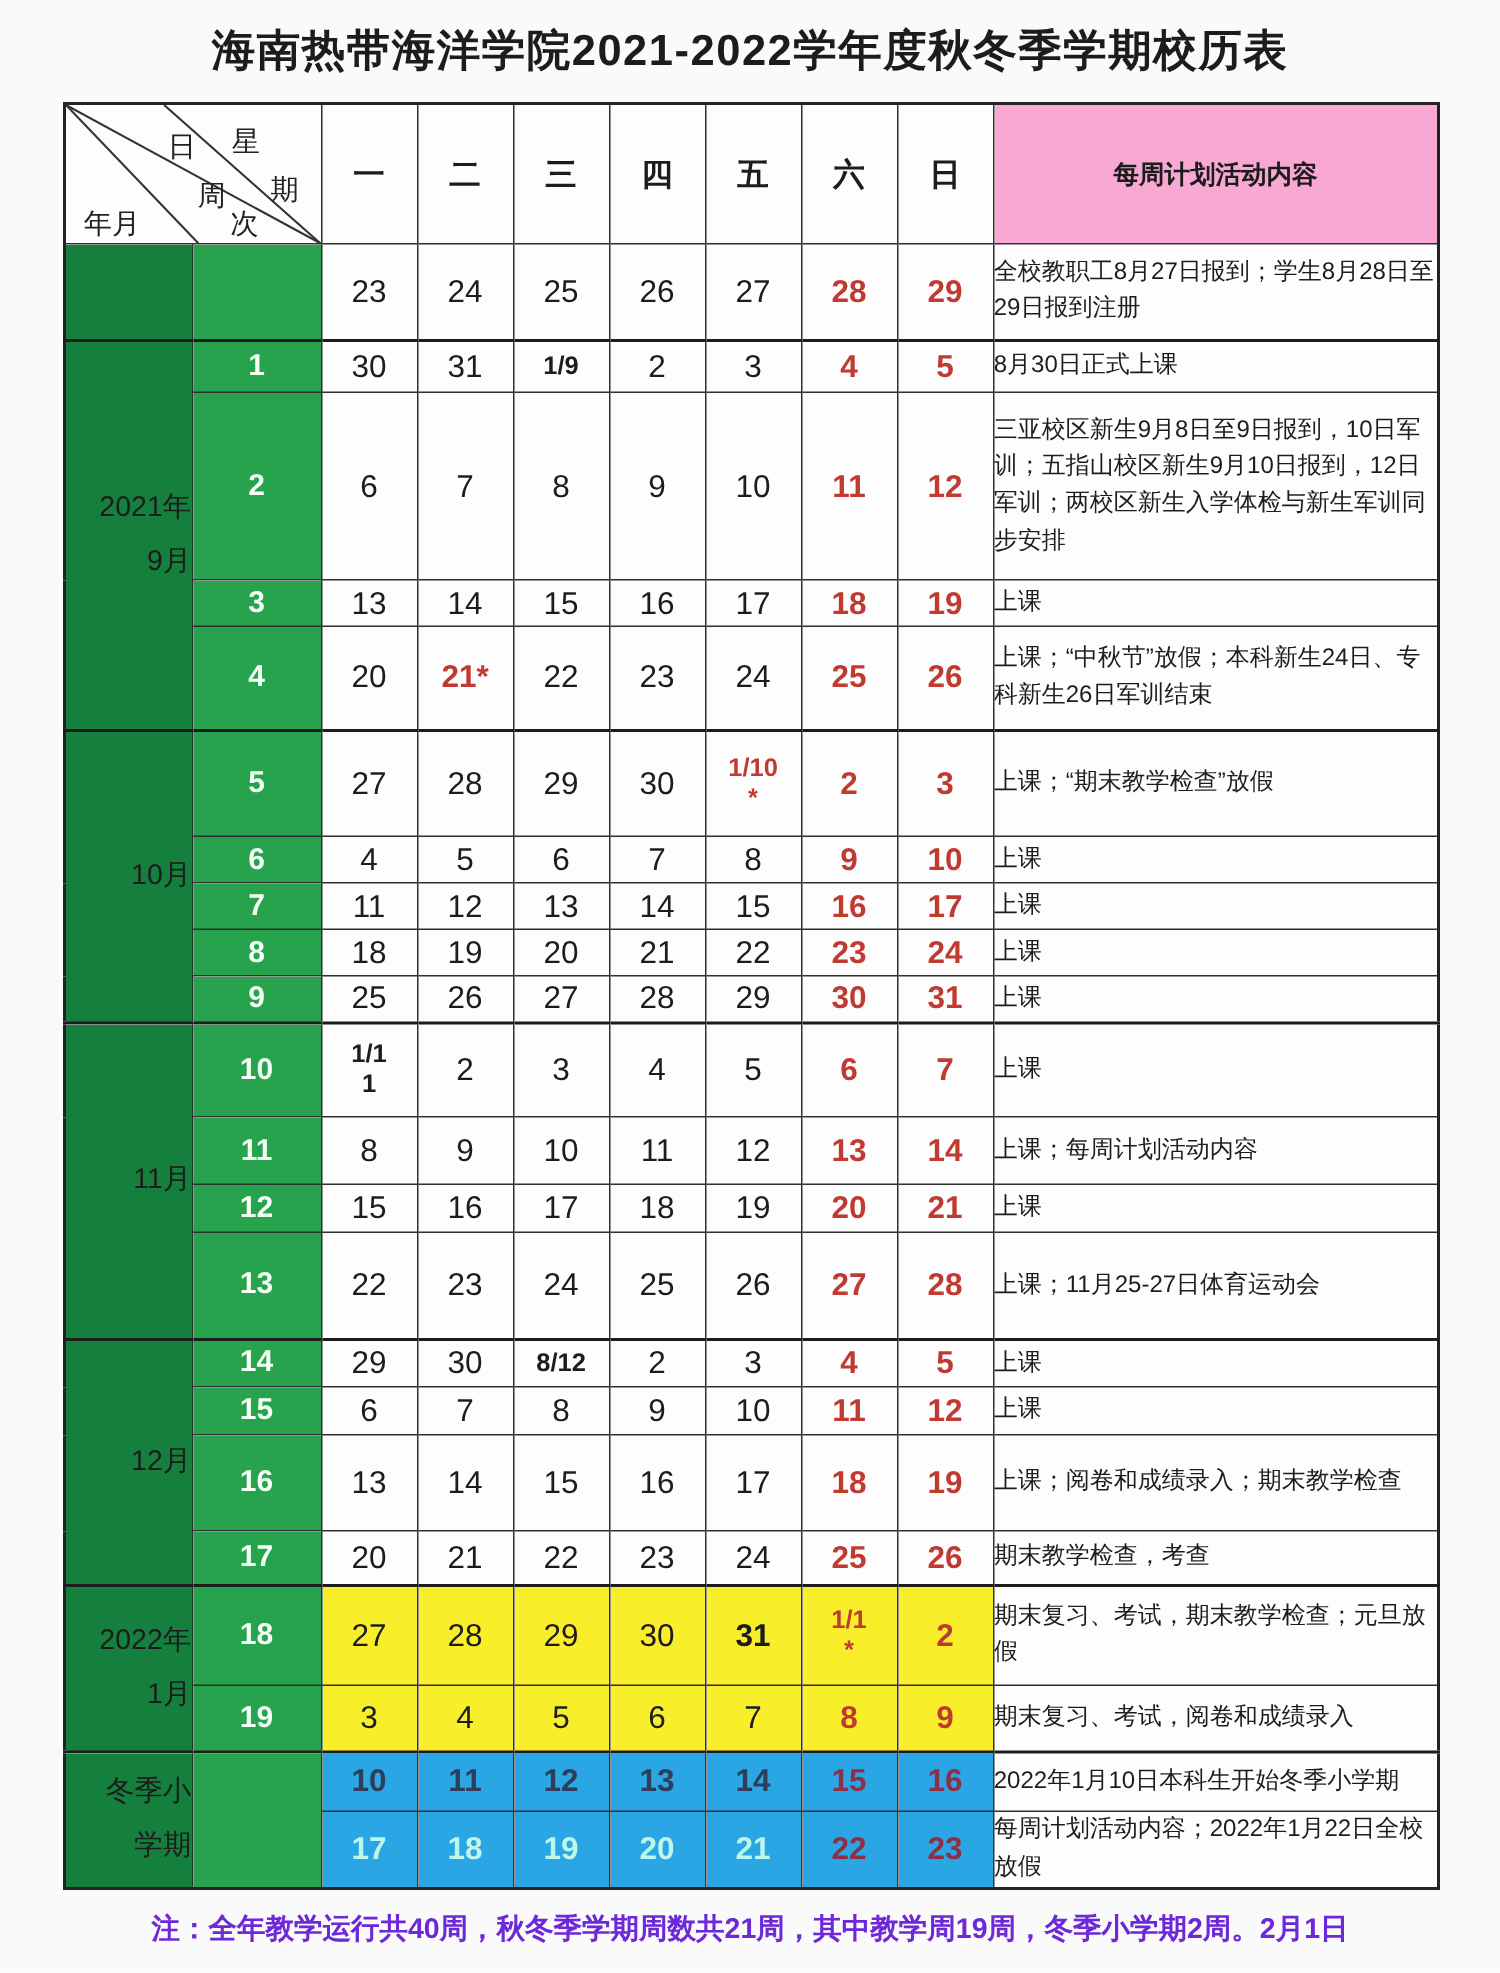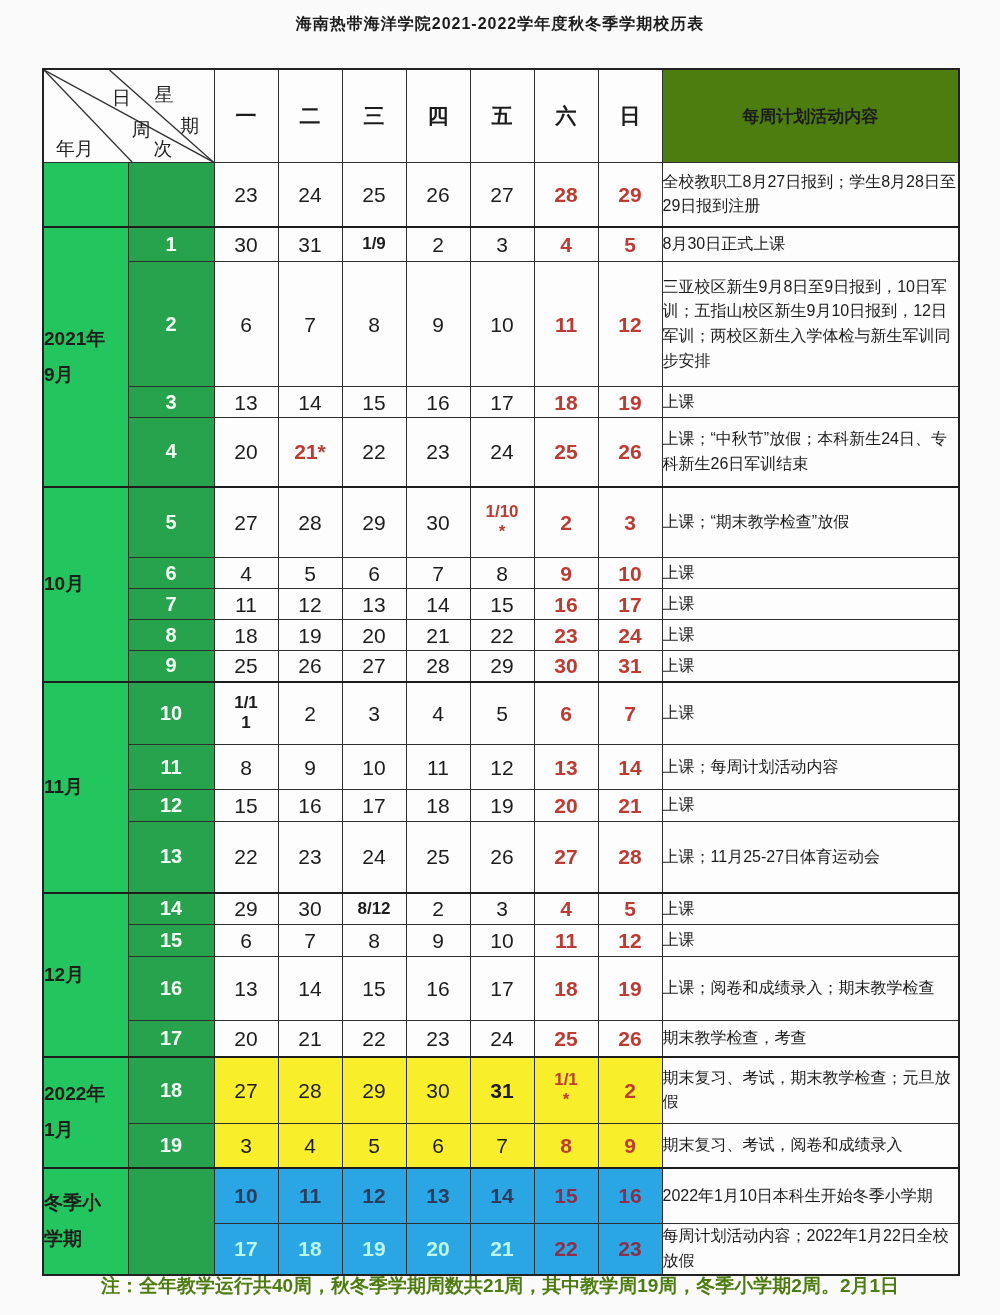--- a/index.html
+++ b/index.html
@@ -7,38 +7,38 @@
     --maroon:#8e2f47; --navy:#2e3d5a; --cyan:#bdf7ec; --border:#2f2f2f;
   }
   *{box-sizing:border-box;}
   html,body{margin:0;padding:0;}
   body{
     width:1000px;height:1315px;position:relative;background:#fbfafa;
     font-family:"Liberation Sans","DejaVu Sans",sans-serif;color:#1c1c1c;
   }
   .title{
     position:absolute;top:14px;left:0;width:1000px;text-align:center;
-    font-size:16px;font-weight:700;letter-spacing:1px;
+    font-size:29px;font-weight:700;letter-spacing:1px;
   }
   table.cal{
     position:absolute;left:42px;top:68px;width:916px;
     border-collapse:collapse;table-layout:fixed;background:#fefefe;
     border:2.5px solid #222;
   }
   table.cal td, table.cal th{border:1.6px solid var(--border);padding:0;overflow:hidden;}
   tr.gt td, tr.gt th{border-top:2.5px solid #1d1d1d;}
   th.corner{padding:0;background:#fdfdfd;}
   th.corner svg{display:block;width:100%;height:100%;}
   th.corner line{stroke:#333;stroke-width:1.4;}
   th.corner text{font-size:19px;fill:#222;font-weight:500;}
   th.day{font-size:21px;font-weight:700;text-align:center;background:#fdfdfd;}
-  th.plan{font-size:17px;font-weight:700;text-align:center;background:#4d7c0f;}
+  th.plan{font-size:17px;font-weight:700;text-align:center;background:#f9a8d4;}
   td.month{
-    font-size:19px;text-align:left;white-space:pre-line;line-height:1.9;
-    font-weight:700;background:#22c55e;
+    font-size:19px;text-align:right;white-space:pre-line;line-height:1.9;
+    font-weight:400;background:#15803d;
   }
   td.wk{
     background:var(--green);color:#f4fff6;font-weight:700;font-size:20px;
     text-align:center;vertical-align:middle;
   }
   td.d{
     text-align:center;vertical-align:middle;font-size:21px;line-height:1.2;
     white-space:pre-line;background:#fdfdfd;
   }
   td.d.sm{font-size:17px;font-weight:700;}
@@ -48,21 +48,21 @@
   td.bl{background:var(--blue);}
   td.nv{color:var(--navy);font-weight:700;}
   td.cy{color:var(--cyan);font-weight:700;}
   td.mr{color:var(--maroon);font-weight:700;}
   td.note{
     font-size:16px;line-height:1.55;padding:5px 10px;vertical-align:middle;
     text-align:left;font-weight:500;background:#fdfdfd;
   }
   .footer-note{
     position:absolute;top:1273px;left:0;width:1000px;text-align:center;
-    font-size:19px;font-weight:700;color:#4d7c0f;
+    font-size:19px;font-weight:700;color:#6d28d9;
   }
 </style>
 </head>
 <body>
 
 <div class="title">海南热带海洋学院2021-2022学年度秋冬季学期校历表</div>
 
 <table class="cal">
   <colgroup>
     <col style="width:85px">
@@ -346,21 +346,21 @@
     <td class="d y">3</td>
     <td class="d y">4</td>
     <td class="d y">5</td>
     <td class="d y">6</td>
     <td class="d y">7</td>
     <td class="d y r">8</td>
     <td class="d y r">9</td>
     <td class="note">期末复习、考试，阅卷和成绩录入</td>
   </tr>
 
-  <tr class="gt" style="height:56px">
+  <tr class="gt" style="height:40px">
     <td class="month" rowspan="2">冬季小
 学期</td>
     <td class="wk" rowspan="2"></td>
     <td class="d bl nv">10</td>
     <td class="d bl nv">11</td>
     <td class="d bl nv">12</td>
     <td class="d bl nv">13</td>
     <td class="d bl nv">14</td>
     <td class="d bl mr">15</td>
     <td class="d bl mr">16</td>

